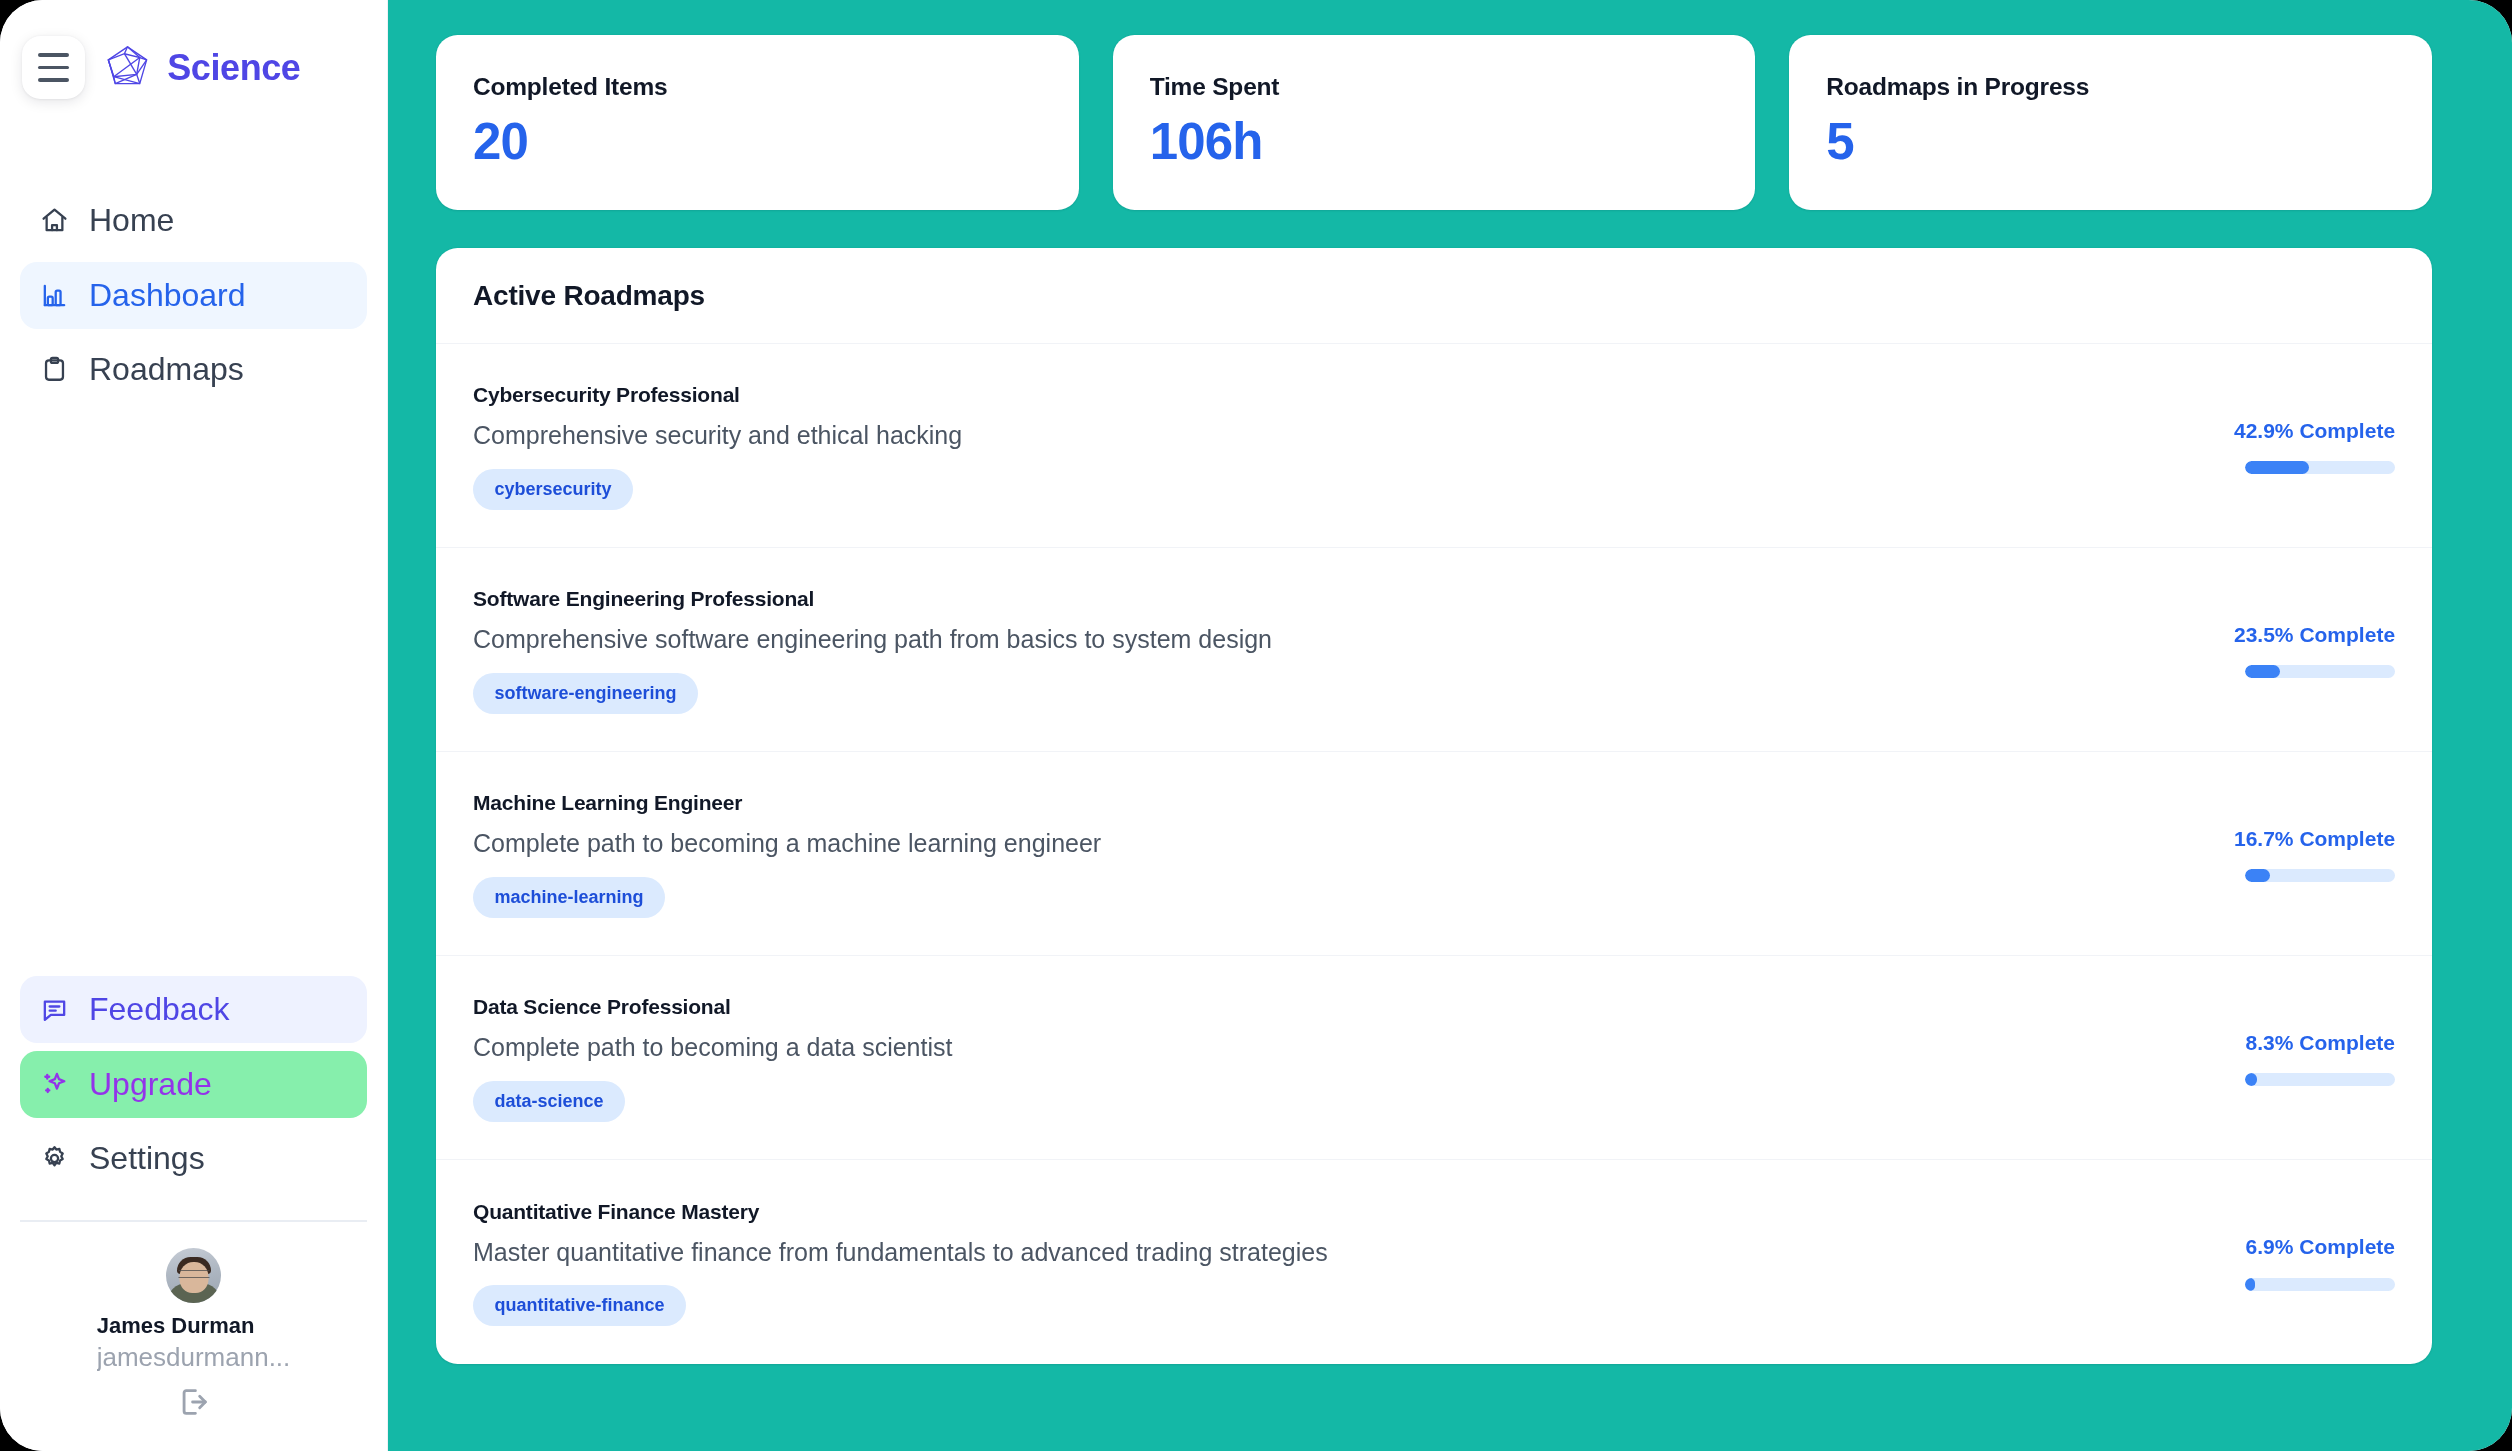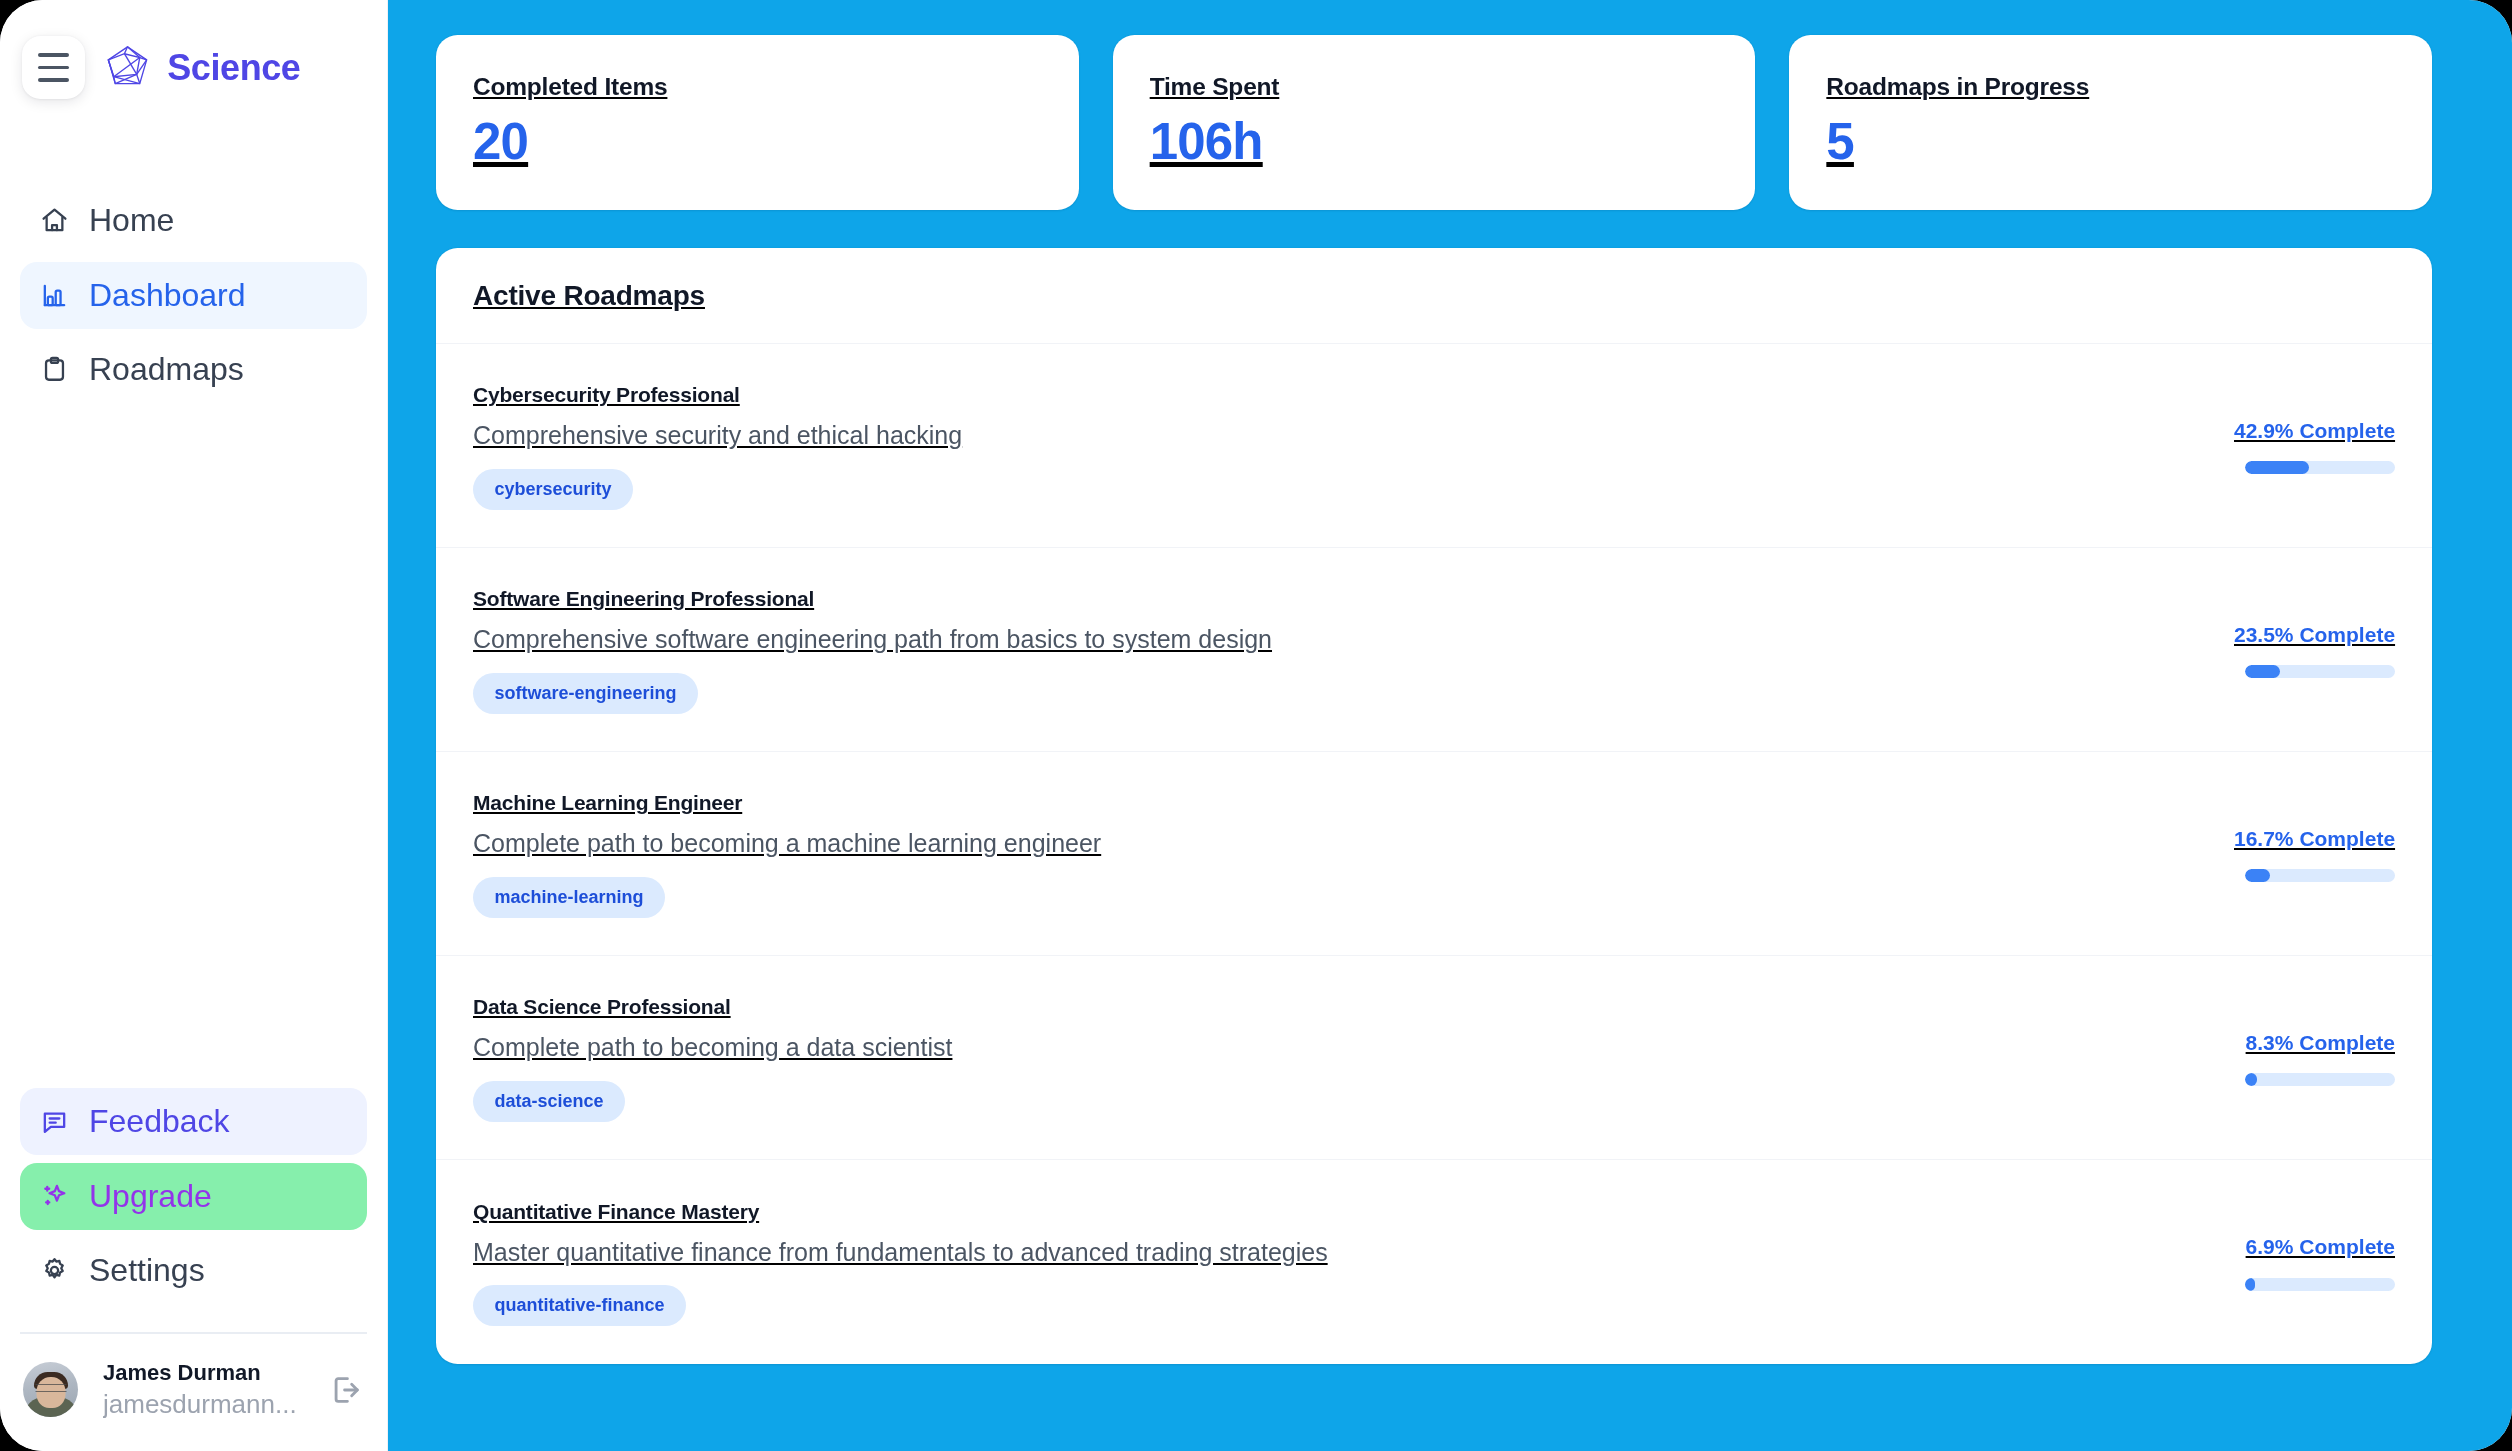--- a/index.html
+++ b/index.html
@@ -119,23 +119,24 @@
 
   .sidebar-divider {
     height: 1.5px;
     background: #e9edf3;
     margin: 28px 20px 0 20px;
   }
 
   .user-row {
     display: flex;
     align-items: center;
-    gap: 25px;
+    gap: 10px;
     padding: 26px 23px 31px 23px;
     cursor: pointer;
+    flex-direction: column;
   }
   .avatar {
     width: 55px; height: 55px;
     flex: 0 0 55px;
     border-radius: 50%;
     overflow: hidden;
     position: relative;
     background: linear-gradient(170deg,#c7cdd6 0%, #aeb7c2 45%, #9aa4b0 100%);
   }
   .avatar .face {
@@ -182,24 +183,23 @@
   }
   .logout-btn {
     width: 37px; height: 37px; flex: 0 0 37px;
     display: flex; align-items: center; justify-content: center;
     cursor: pointer;
   }
 
   
   .main {
     flex: 1 1 auto;
-    background: #0ea5e9;
+    background: #14b8a6;
     padding: 35px 80px 15px 48px;
     overflow: hidden;
-    text-decoration: underline;
   }
 
   .stats-row {
     display: flex;
     gap: 34px;
   }
   .stat-card {
     flex: 1 1 0;
     background: #ffffff;
     border-radius: 21.5px;

